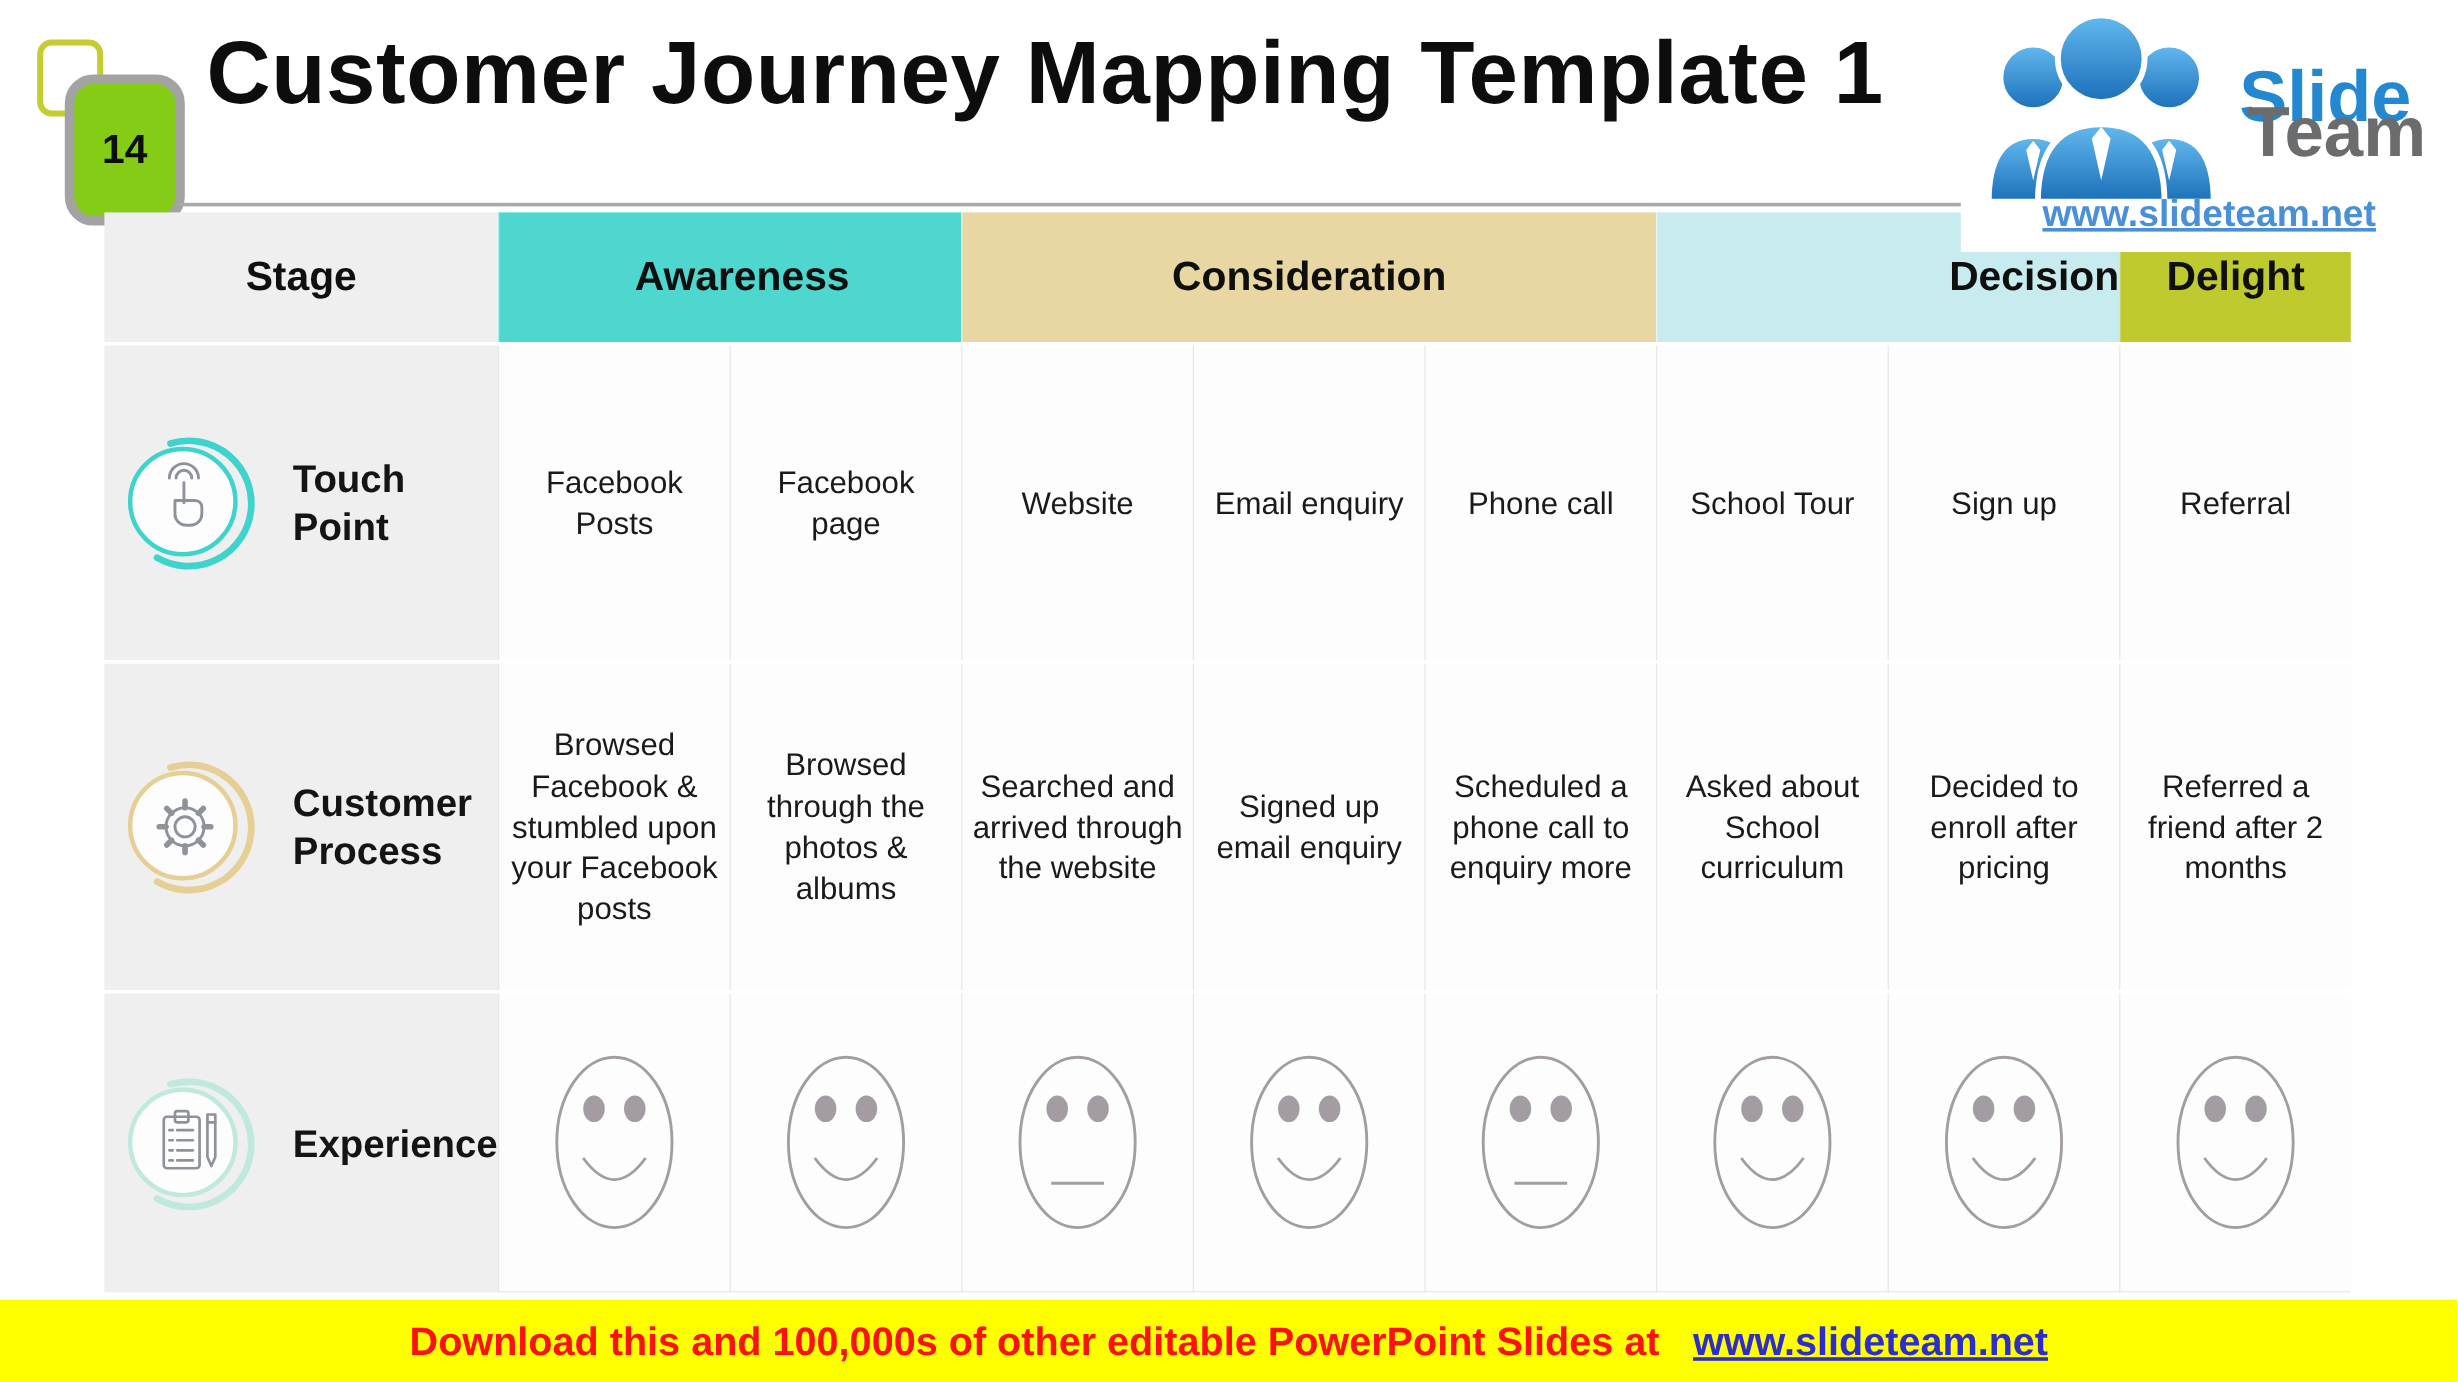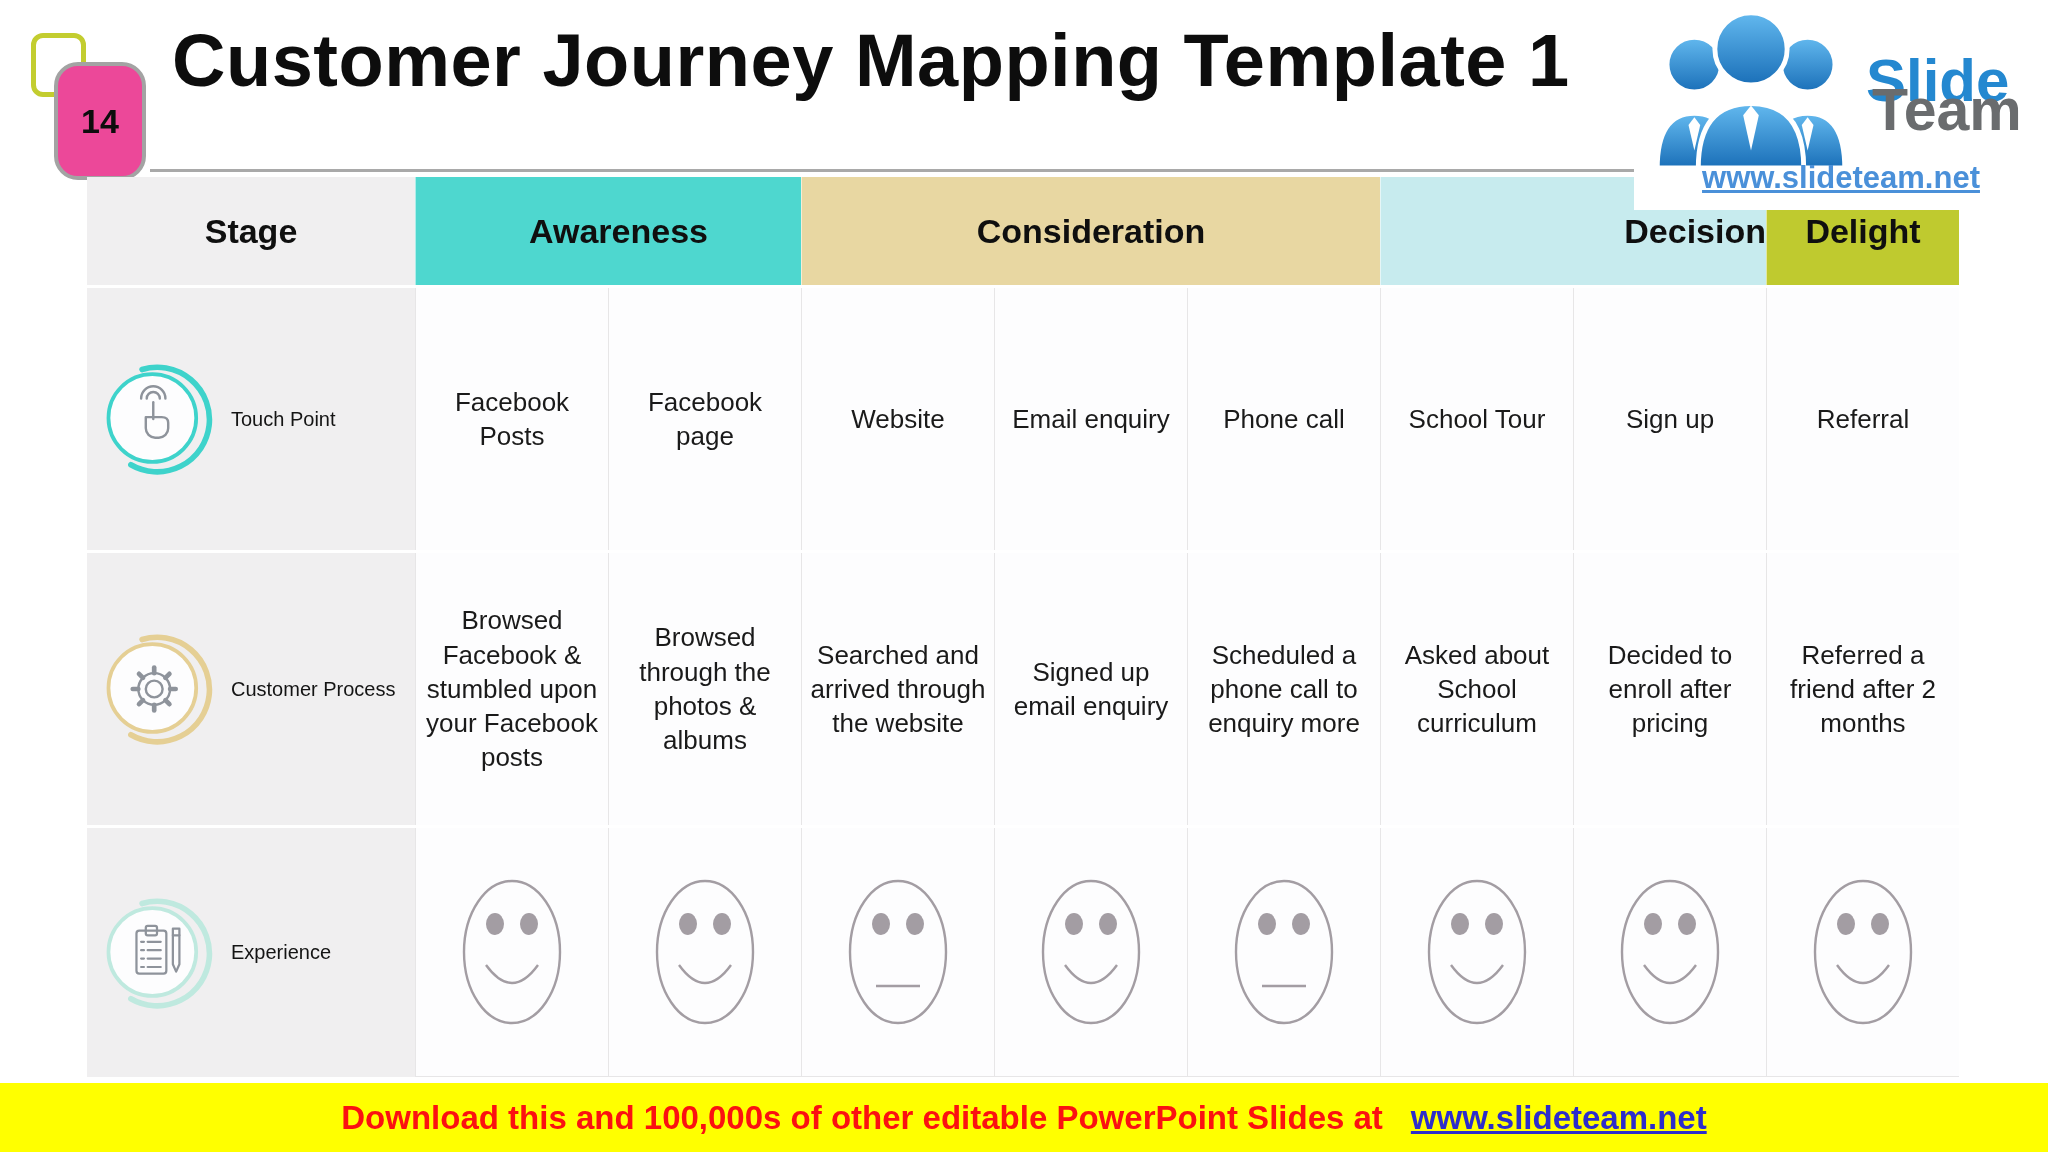--- a/index.html
+++ b/index.html
@@ -3,21 +3,21 @@
 <meta charset="utf-8">
 <style>
   html,body{margin:0;padding:0;background:#ffffff;}
   .slide{position:relative;width:2048px;height:1152px;background:#ffffff;overflow:hidden;
          font-family:"Liberation Sans",sans-serif;color:#111;}
 
   
   .badge-yellow{position:absolute;left:31px;top:33px;width:45px;height:54px;
     border:5px solid #c3cd2f;border-radius:12px;background:transparent;}
   .badge-teal{position:absolute;left:54px;top:62px;width:84px;height:110px;
-    border:4px solid #a3a3a3;border-radius:24px;background:#ec4899;
+    border:8px solid #a3a3a3;border-radius:24px;background:#84cc16;
     display:flex;align-items:center;justify-content:center;
     font-size:34px;font-weight:bold;color:#0d0d0d;}
 
   
   .title{position:absolute;left:172px;top:18px;font-size:74px;font-weight:bold;
     letter-spacing:.5px;white-space:nowrap;color:#0d0d0d;z-index:1;}
   .title-rule{position:absolute;left:150px;top:169px;width:1828px;height:3px;
     background:#a9a9a9;z-index:0;}
 
   
@@ -34,21 +34,21 @@
     display:grid;grid-template-columns:328px repeat(8,193px);
     grid-template-rows:108px 262px 272px 249px;row-gap:3px;}
   .hcell{display:flex;align-items:center;justify-content:center;
     font-size:34px;font-weight:bold;color:#0f0f0f;}
   .hcell + .hcell{border-left:1px solid rgba(255,255,255,.55);}
   .stage-col{background:#f0eff0;}
   .span2{grid-column:span 2;padding-left:20px;}
   .span3{grid-column:span 3;}
   .rlabel{background:#f0eff0;display:flex;align-items:center;padding-left:14px;}
   .rlabel .ring{width:112px;height:112px;flex:0 0 112px;margin-right:18px;}
-  .rlabel .rtext{font-size:20px;font-weight:normal;line-height:1.25;color:#141414;}
+  .rlabel .rtext{font-size:32px;font-weight:bold;line-height:1.25;color:#141414;margin-left:13px;}
   .dcell{background:#fdfdfe;border-left:1px solid #e7e6e7;
     display:flex;align-items:center;justify-content:center;text-align:center;
     font-size:26px;line-height:1.32;color:#1a1a1a;padding:0 7px;box-sizing:border-box;}
   .lastrow{border-bottom:1px solid #e7e6e7;}
 
   
   .smiley{width:100px;height:146px;}
   .smiley .mouth-neutral{display:none;}
   .mood-neutral .mouth-smile{display:none;}
   .mood-neutral .mouth-neutral{display:inline;}

